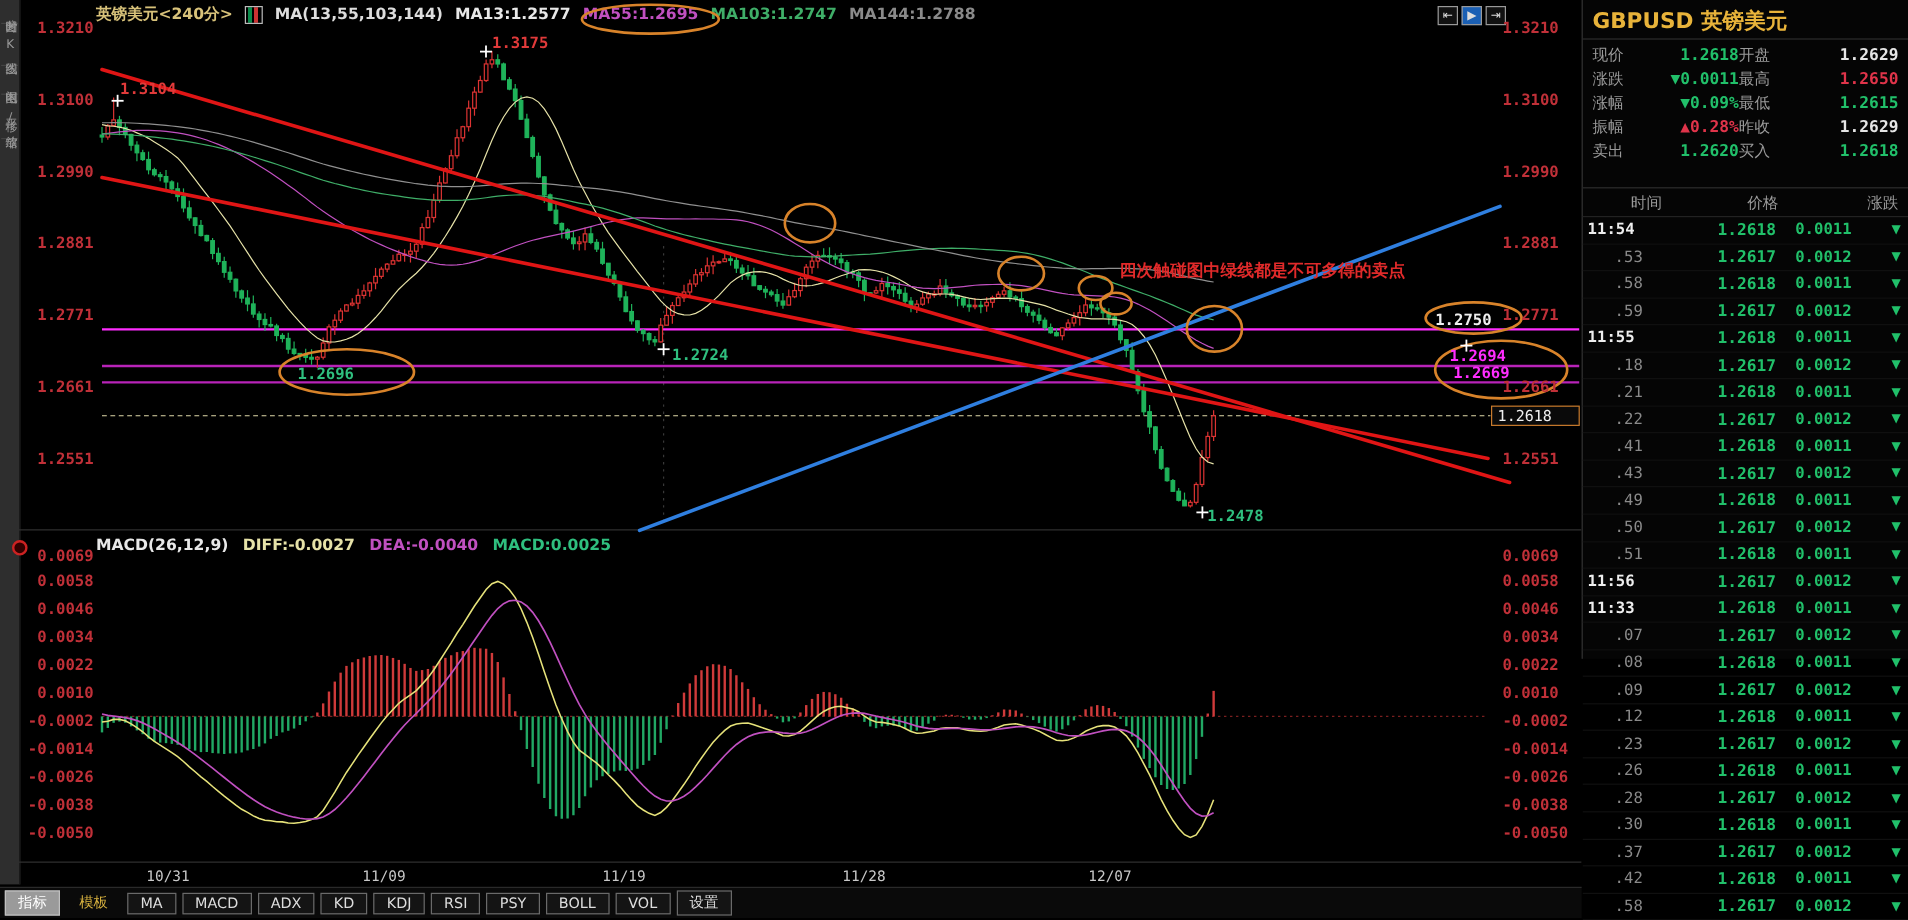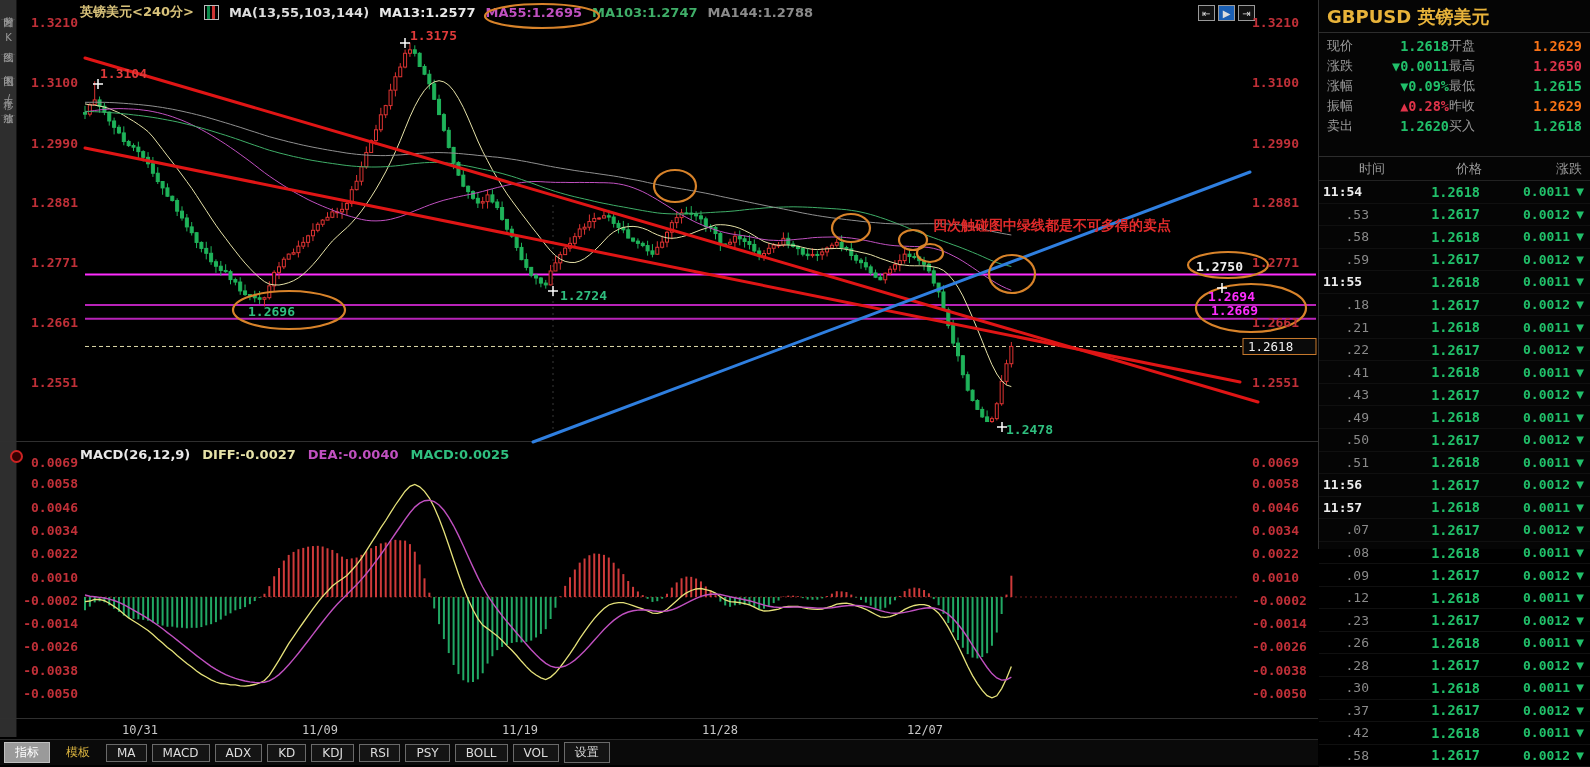--- a/index.html
+++ b/index.html
@@ -52,36 +52,36 @@
 
   
   .quote{position:absolute;left:1318px;top:0;width:272px;height:549px;background:#050505;
     border-left:1px solid #333;box-sizing:border-box;z-index:2;}
   .q-title{color:#e8b33a;font-size:18px;font-weight:bold;padding:5px 0 3px 8px;
     border-bottom:1px solid #2d2d2d;}
   .q-stats{display:grid;grid-template-columns:44px 78px 46px 1fr;grid-auto-rows:20px;
     padding:3px 8px 20px 8px;border-bottom:1px solid #2d2d2d;align-items:center;}
   .q-lab{color:#9a9a9a;font-size:13px;}
   .q-val{font-size:13.5px;font-weight:bold;text-align:right;font-family:"DejaVu Sans Mono",monospace;}
-  .c-green{color:#21c06a;} .c-red{color:#e0344a;} .c-white{color:#f97316;}
+  .c-green{color:#21c06a;} .c-red{color:#e0344a;} .c-white{color:#e5e5e5;}
   .t-head{display:flex;color:#9a9a9a;font-size:13px;padding:3px 8px 2px 8px;
     border-bottom:1px solid #222;}
   .t-head .h-t{width:60px;padding-left:32px;} .t-head .h-p{flex:1;text-align:right;padding-right:14px;}
   .t-head .h-c{width:86px;text-align:right;}
   .tape{position:relative;}
   .t-row{display:flex;height:21.55px;align-items:center;padding:0 6px 0 4px;
     border-bottom:1px solid #101010;cursor:default;}
   .t-time{width:56px;font-size:13px;font-family:"DejaVu Sans Mono",monospace;}
   .t-time.full{color:#eee;font-weight:bold;}
   .t-time.part{color:#8a8a8a;text-align:right;padding-right:10px;box-sizing:border-box;}
   .t-wrap{flex:1;display:flex;align-items:center;}
   .t-wrap.hl{border:1px solid #21c06a;}
   .t-price{flex:1;text-align:right;color:#21c06a;font-weight:bold;font-size:13.5px;
     font-family:"DejaVu Sans Mono",monospace;padding-right:16px;}
-  .t-chg{width:74px;text-align:right;color:#21c06a;font-weight:bold;font-size:13px;
+  .t-chg{width:74px;text-align:left;color:#21c06a;font-weight:bold;font-size:13px;
     font-family:"DejaVu Sans Mono",monospace;}
   .t-arr{width:14px;color:#21c06a;font-size:10px;text-align:right;}
 </style>
 </head>
 <body>
 
 <div id="app">
 
   <div class="sidebar">
       <div class="side-tab">分时图</div>
@@ -933,21 +933,21 @@
         </div>
         <div class="t-row">
           <span class="t-time full">11:56</span>
           <span class="t-wrap">
             <span class="t-price">1.2617</span>
             <span class="t-chg">0.0012</span>
             <span class="t-arr">▼</span>
           </span>
         </div>
         <div class="t-row">
-          <span class="t-time full">11:57</span>
+          <span class="t-time full">11:33</span>
           <span class="t-wrap">
             <span class="t-price">1.2618</span>
             <span class="t-chg">0.0011</span>
             <span class="t-arr">▼</span>
           </span>
         </div>
         <div class="t-row">
           <span class="t-time part">.07</span>
           <span class="t-wrap">
             <span class="t-price">1.2617</span>

